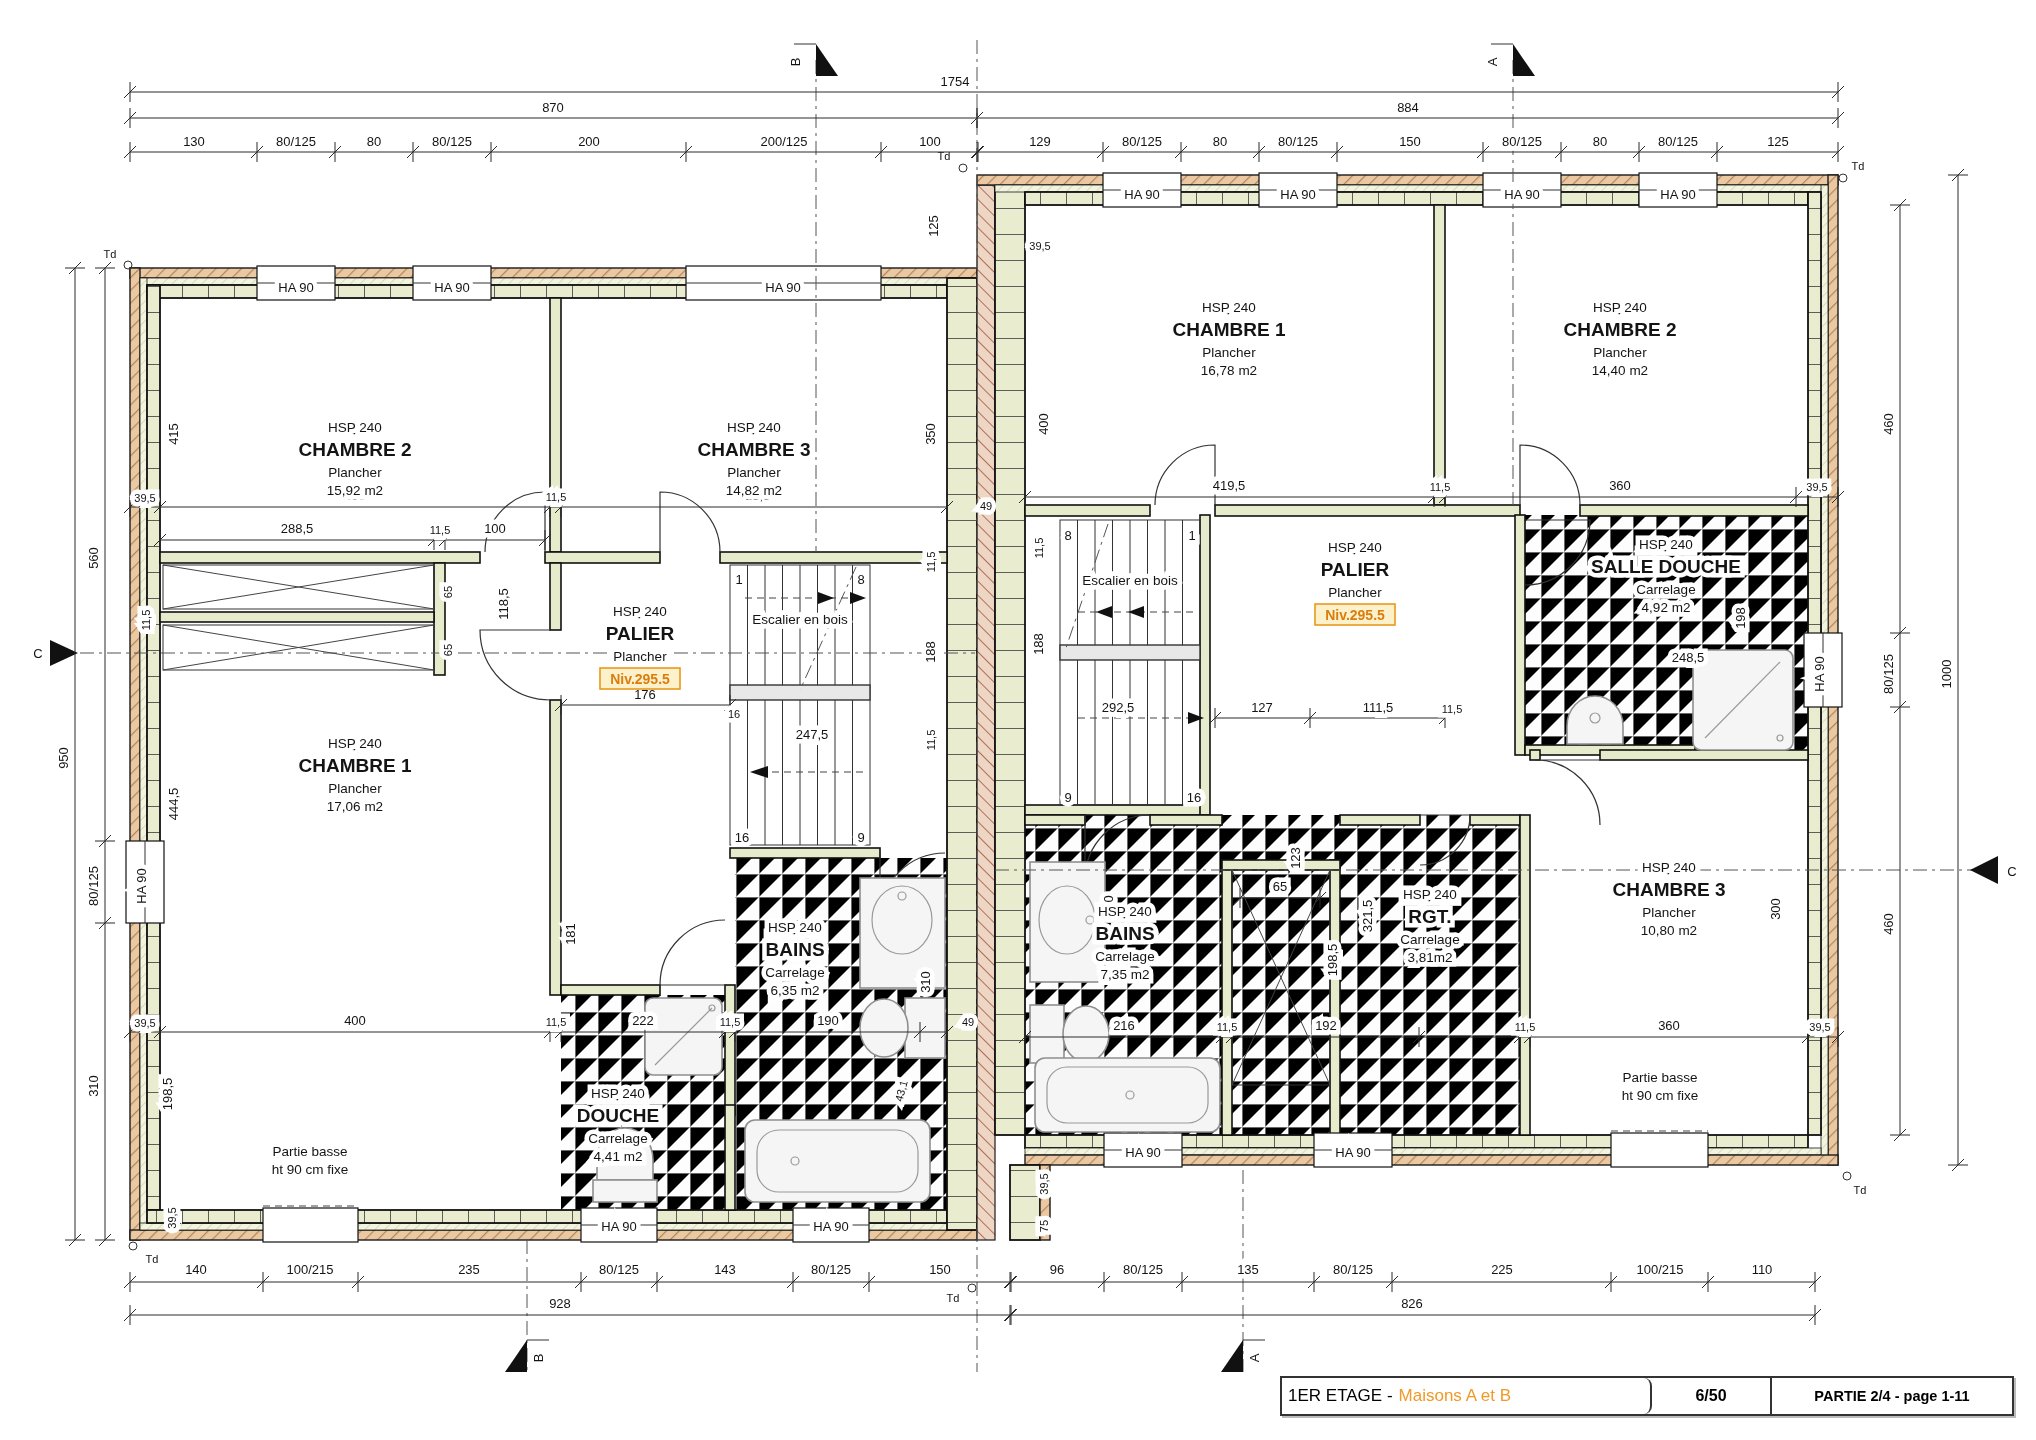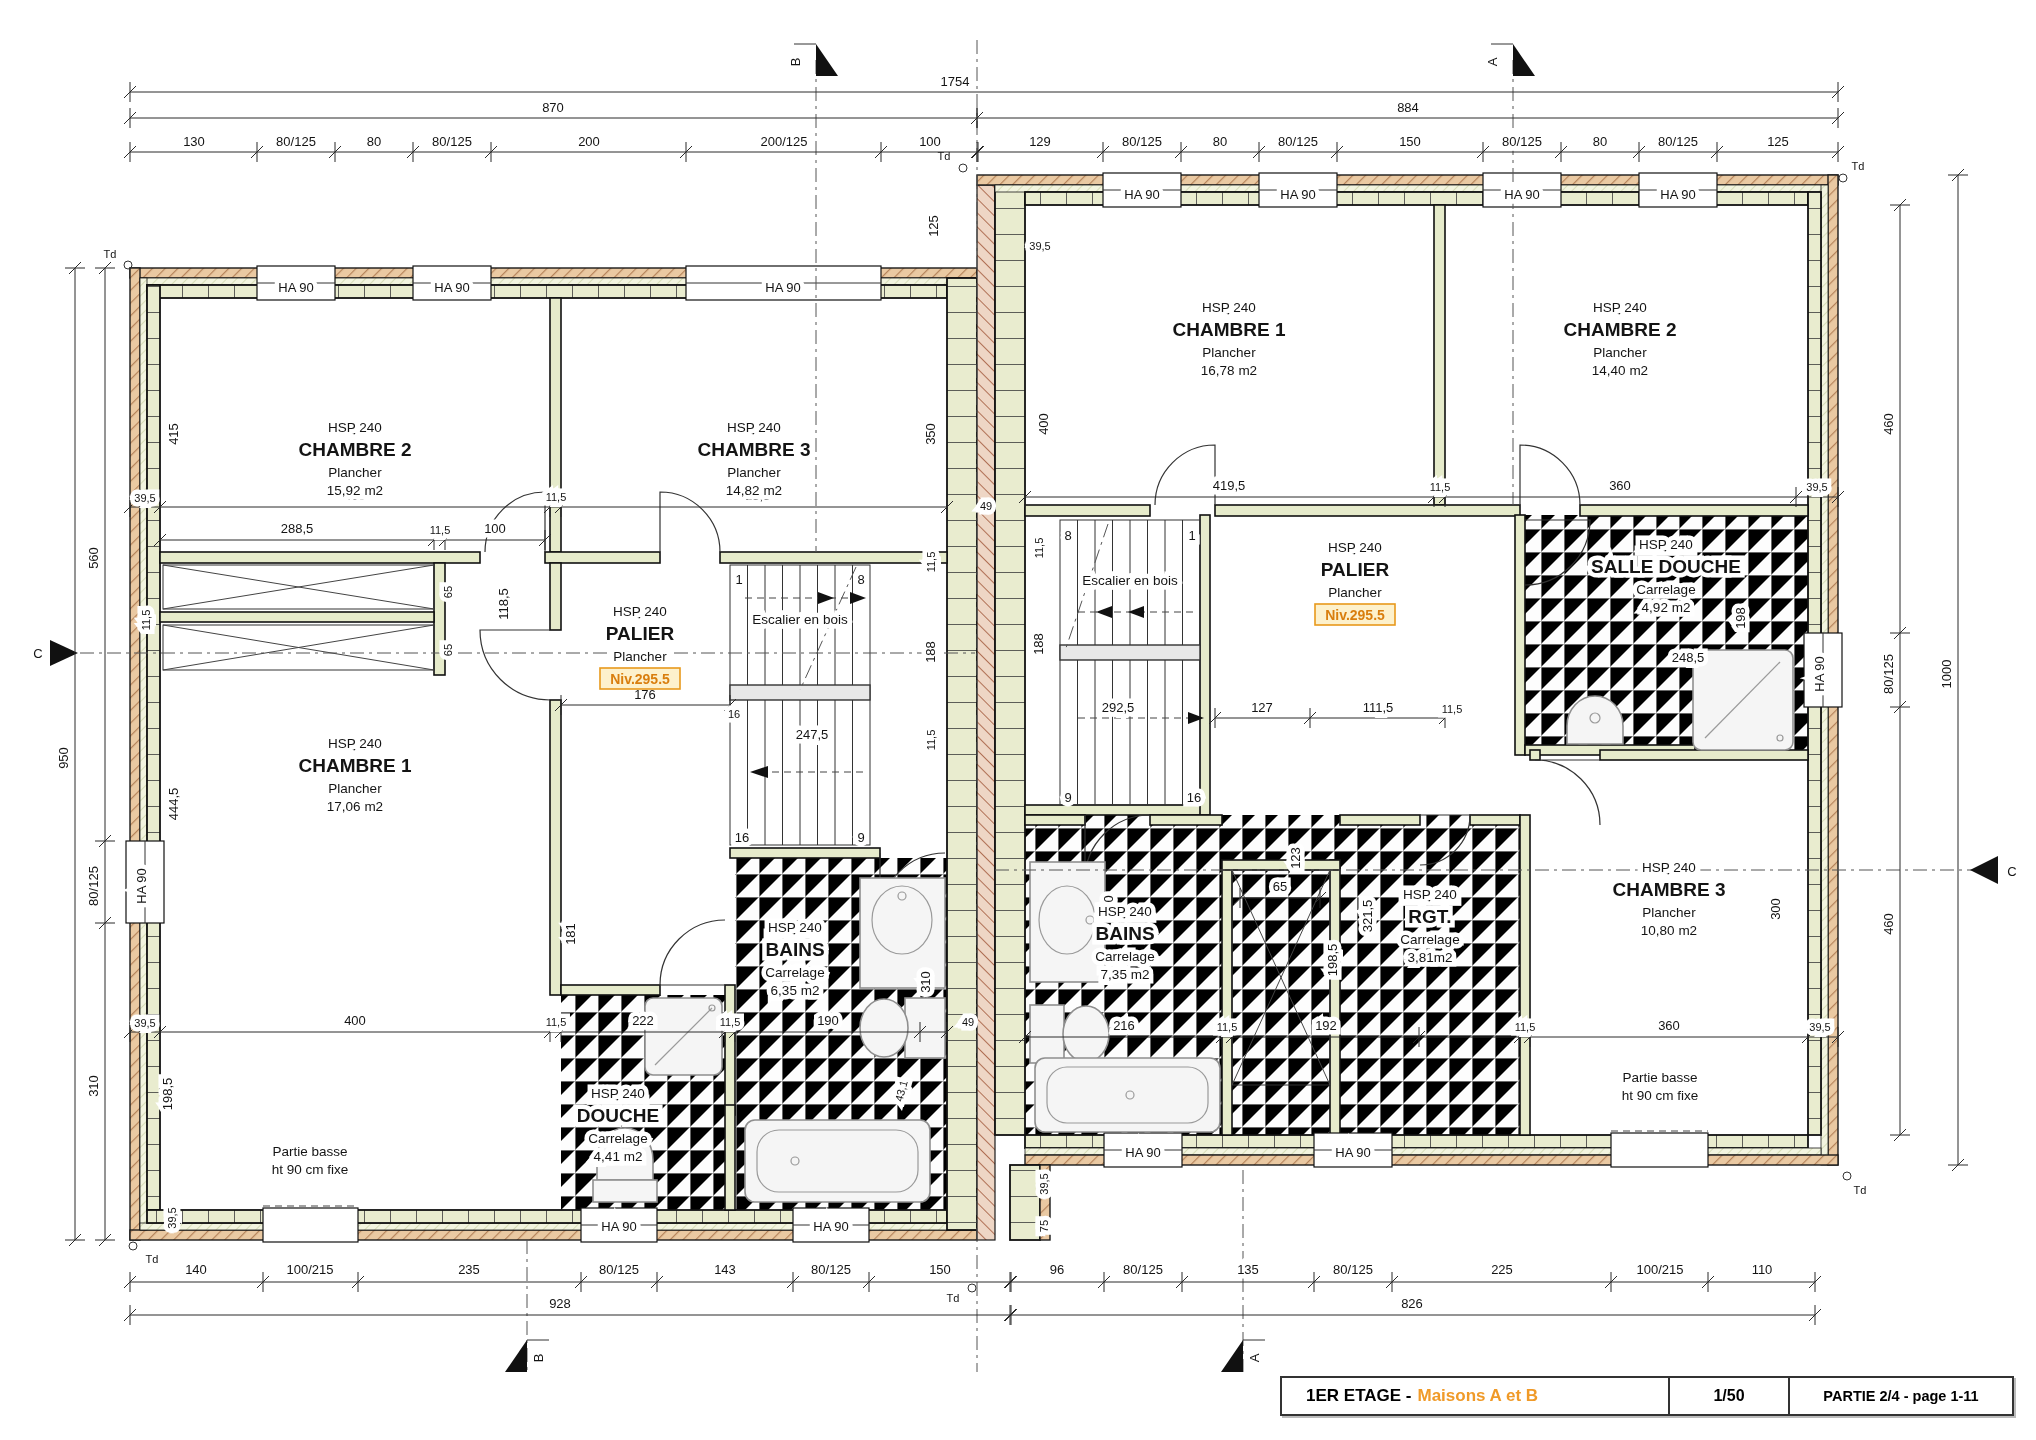--- a/index.html
+++ b/index.html
@@ -29,21 +29,21 @@
   .dash{stroke:#444;stroke-width:1;fill:none;stroke-dasharray:7 5;}
   .dashdot{stroke:#555;stroke-width:1;fill:none;stroke-dasharray:14 5 3 5;}
   .treadln{stroke:#333;stroke-width:1;}
   .arrow{fill:#111;stroke:none;}
   .arc{fill:none;stroke:#333;stroke-width:1.2;}
   .xline{stroke:#444;stroke-width:1;}
   
   #titleblock{position:absolute;left:1280px;top:1376px;width:730px;height:36px;
       display:flex;border:2px solid #333;background:#fff;box-shadow:2px 2px 0 #bbb;}
   #titleblock .cell{display:flex;align-items:center;border-right:2px solid #333;}
-  #titleblock .c1{width:362px;padding-left:24px;font-size:17px;font-weight:bold;}
+  #titleblock .c1{width:362px;padding-left:6px;font-size:17px;font-weight:normal;border-radius:8px;}
   #titleblock .c2{width:118px;justify-content:center;font-size:16px;font-weight:bold;}
   #titleblock .c3{flex:1;justify-content:center;font-size:14.5px;font-weight:bold;border-right:none;}
   .orangetxt{color:#f09a28;margin-left:6px;}
 </style>
 </head>
 <body>
 
 <div id="sheet">
 <svg width="2036" height="1440" viewBox="0 0 2036 1440">
   <defs>
@@ -576,16 +576,16 @@
     <text class="rs wbg" x="1660" y="1082">Partie basse</text>
     <text class="rs wbg" x="1660" y="1100">ht 90 cm fixe</text>
   </g>
 </svg>
 
 <div id="titleblock">
   <div class="cell c1">
     <span>1ER ETAGE -</span>
     <span class="orangetxt">Maisons A et B</span>
   </div>
-  <div class="cell c2">1/50</div>
+  <div class="cell c2">6/50</div>
   <div class="cell c3">PARTIE 2/4 - page 1-11</div>
 </div>
 </div>
 
 </body></html>

